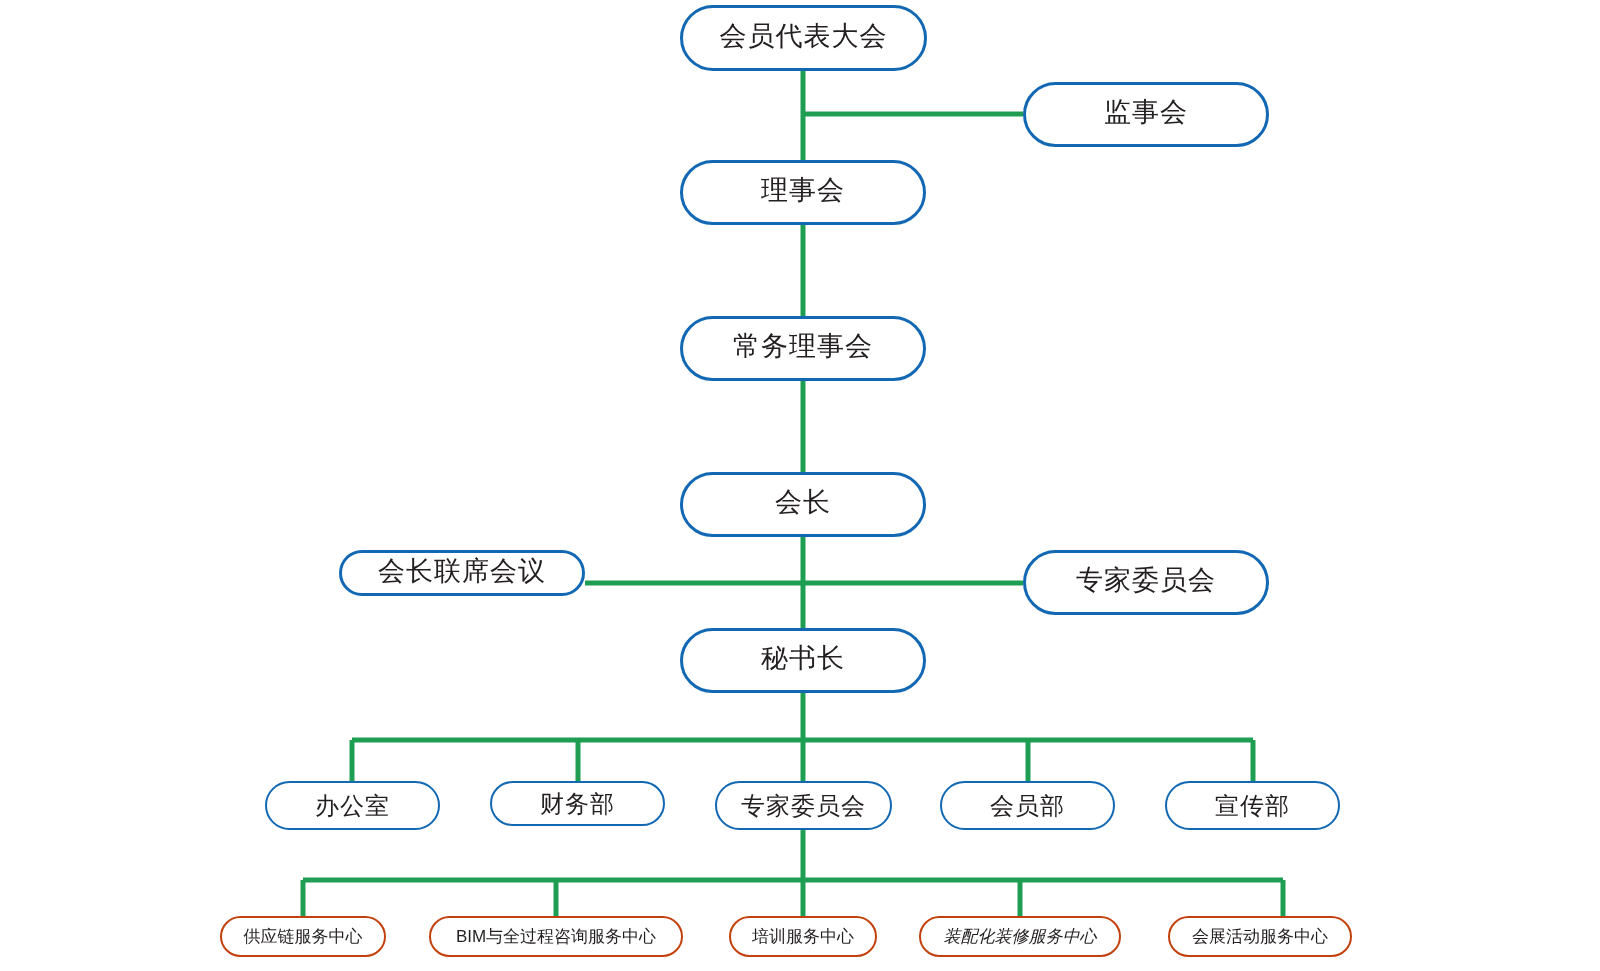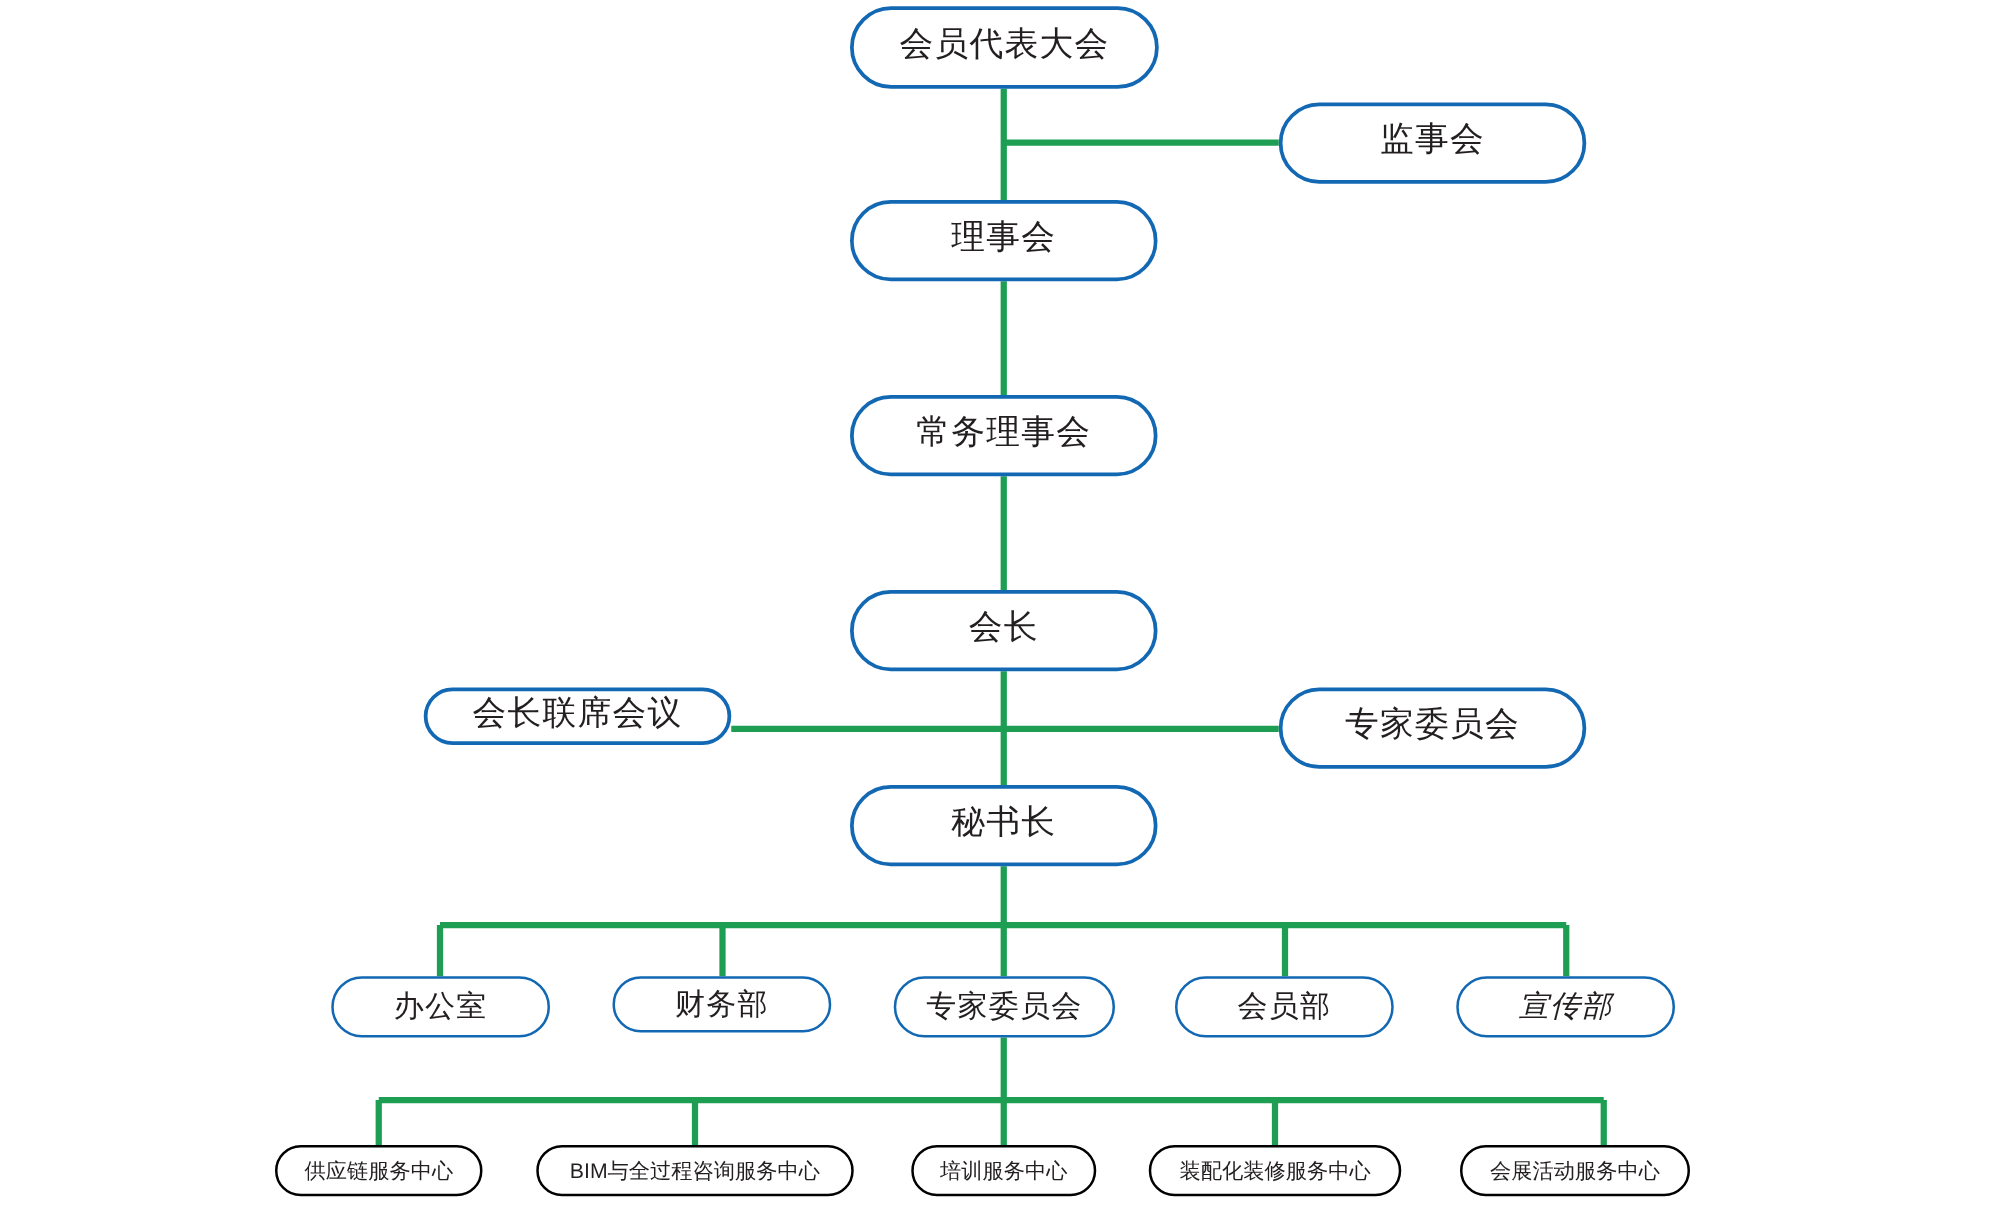--- a/index.html
+++ b/index.html
@@ -44,21 +44,21 @@
     letter-spacing: 1px;
     font-family: Liberation Mono, monospace;
   }
   .node-lvl-dept {
     border: 2px solid #1268b3;
     border-radius: 30px;
     font-size: 24px;
     letter-spacing: 1px;
   }
   .node-lvl-sub {
-    border: 2px solid #000000;
+    border: 2px solid #c2410c;
     border-radius: 22px;
     font-size: 17px;
     letter-spacing: 0px;
   }
   .node-label {
     display: block;
     line-height: 1;
   }
 </style>
 </head>
@@ -141,37 +141,37 @@
   </div>
 
   <div class="node node-lvl-dept" style="left:715px; top:781px; width:177px; height:49px;">
     <span class="node-label">专家委员会</span>
   </div>
 
   <div class="node node-lvl-dept" style="left:940px; top:781px; width:175px; height:49px;align-items:center;">
     <span class="node-label">会员部</span>
   </div>
 
-  <div class="node node-lvl-dept" style="left:1165px; top:781px; width:175px; height:49px;font-style:italic;">
+  <div class="node node-lvl-dept" style="left:1165px; top:781px; width:175px; height:49px;">
     <span class="node-label">宣传部</span>
   </div>
 
   <div class="node node-lvl-sub" style="left:220px; top:916px; width:166px; height:41px;">
     <span class="node-label">供应链服务中心</span>
   </div>
 
   <div class="node node-lvl-sub" style="left:429px; top:916px; width:254px; height:41px;">
     <span class="node-label">BIM与全过程咨询服务中心</span>
   </div>
 
   <div class="node node-lvl-sub" style="left:729px; top:916px; width:148px; height:41px;">
     <span class="node-label">培训服务中心</span>
   </div>
 
-  <div class="node node-lvl-sub" style="left:919px; top:916px; width:202px; height:41px;">
+  <div class="node node-lvl-sub" style="left:919px; top:916px; width:202px; height:41px;font-style:italic;">
     <span class="node-label">装配化装修服务中心</span>
   </div>
 
   <div class="node node-lvl-sub" style="left:1168px; top:916px; width:184px; height:41px;">
     <span class="node-label">会展活动服务中心</span>
   </div>
 
 </div>
 
 </body></html>

